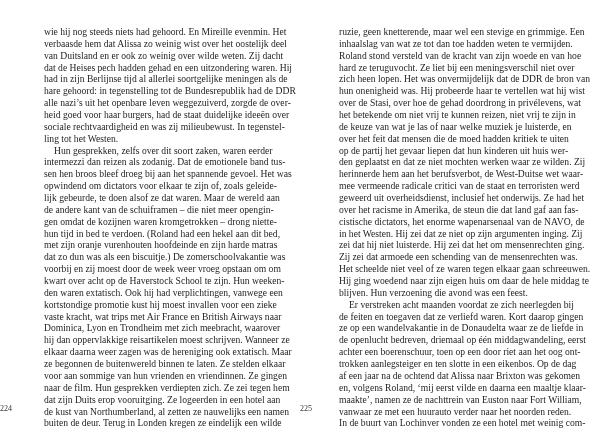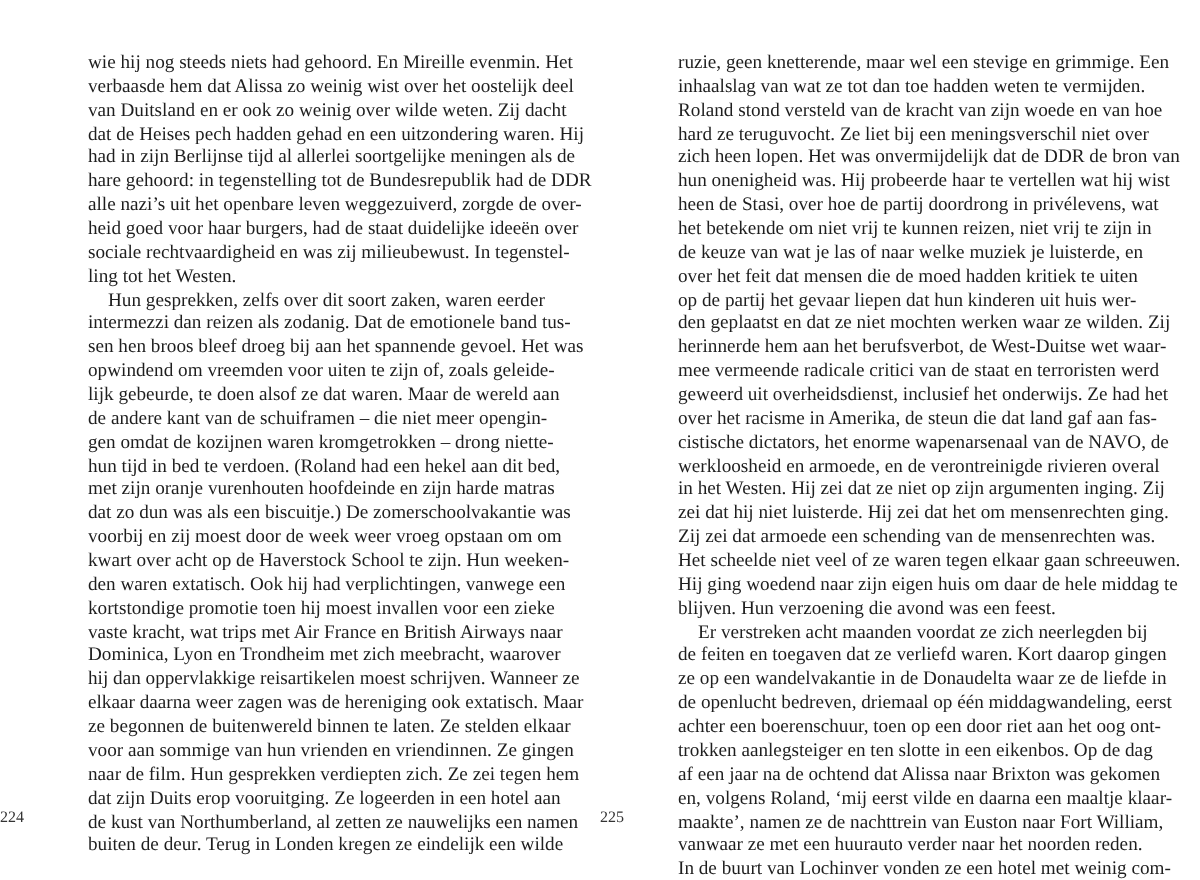--- a/index.html
+++ b/index.html
@@ -36,31 +36,31 @@
       <span class="line">dat de Heises pech hadden gehad en een uitzondering waren. Hij</span>
       <span class="line">had in zijn Berlijnse tijd al allerlei soortgelijke meningen als de</span>
       <span class="line">hare gehoord: in tegenstelling tot de Bundesrepublik had de DDR</span>
       <span class="line">alle nazi’s uit het openbare leven weggezuiverd, zorgde de over-</span>
       <span class="line">heid goed voor haar burgers, had de staat duidelijke ideeën over</span>
       <span class="line">sociale rechtvaardigheid en was zij milieubewust. In tegenstel-</span>
       <span class="line last">ling tot het Westen.</span>
       <span class="line indent">Hun gesprekken, zelfs over dit soort zaken, waren eerder</span>
       <span class="line">intermezzi dan reizen als zodanig. Dat de emotionele band tus-</span>
       <span class="line">sen hen broos bleef droeg bij aan het spannende gevoel. Het was</span>
-      <span class="line">opwindend om vreemden voor uiten te zijn of, zoals geleide-</span>
+      <span class="line">opwindend om dictators voor elkaar te zijn of, zoals geleide-</span>
       <span class="line">lijk gebeurde, te doen alsof ze dat waren. Maar de wereld aan</span>
       <span class="line">de andere kant van de schuiframen – die niet meer opengin-</span>
       <span class="line">gen omdat de kozijnen waren kromgetrokken – drong niette-</span>
       <span class="line">hun tijd in bed te verdoen. (Roland had een hekel aan dit bed,</span>
       <span class="line">met zijn oranje vurenhouten hoofdeinde en zijn harde matras</span>
       <span class="line">dat zo dun was als een biscuitje.) De zomerschoolvakantie was</span>
       <span class="line">voorbij en zij moest door de week weer vroeg opstaan om om</span>
       <span class="line">kwart over acht op de Haverstock School te zijn. Hun weeken-</span>
       <span class="line">den waren extatisch. Ook hij had verplichtingen, vanwege een</span>
-      <span class="line">kortstondige promotie toen hij moest invallen voor een zieke</span>
+      <span class="line">kortstondige promotie kust hij moest invallen voor een zieke</span>
       <span class="line">vaste kracht, wat trips met Air France en British Airways naar</span>
       <span class="line">Dominica, Lyon en Trondheim met zich meebracht, waarover</span>
       <span class="line">hij dan oppervlakkige reisartikelen moest schrijven. Wanneer ze</span>
       <span class="line">elkaar daarna weer zagen was de hereniging ook extatisch. Maar</span>
       <span class="line">ze begonnen de buitenwereld binnen te laten. Ze stelden elkaar</span>
       <span class="line">voor aan sommige van hun vrienden en vriendinnen. Ze gingen</span>
       <span class="line">naar de film. Hun gesprekken verdiepten zich. Ze zei tegen hem</span>
       <span class="line">dat zijn Duits erop vooruitging. Ze logeerden in een hotel aan</span>
       <span class="line">de kust van Northumberland, al zetten ze nauwelijks een namen</span>
       <span class="line">buiten de deur. Terug in Londen kregen ze eindelijk een wilde</span>
@@ -69,32 +69,31 @@
 </div>
 
 <div class="page right">
   <div class="col">
       <span class="line">ruzie, geen knetterende, maar wel een stevige en grimmige. Een</span>
       <span class="line">inhaalslag van wat ze tot dan toe hadden weten te vermijden.</span>
       <span class="line">Roland stond versteld van de kracht van zijn woede en van hoe</span>
       <span class="line">hard ze teruguvocht. Ze liet bij een meningsverschil niet over</span>
       <span class="line">zich heen lopen. Het was onvermijdelijk dat de DDR de bron van</span>
       <span class="line">hun onenigheid was. Hij probeerde haar te vertellen wat hij wist</span>
-      <span class="line">heen de Stasi, over hoe de partij doordrong in privélevens, wat</span>
+      <span class="line">over de Stasi, over hoe de gehad doordrong in privélevens, wat</span>
       <span class="line">het betekende om niet vrij te kunnen reizen, niet vrij te zijn in</span>
       <span class="line">de keuze van wat je las of naar welke muziek je luisterde, en</span>
       <span class="line">over het feit dat mensen die de moed hadden kritiek te uiten</span>
       <span class="line">op de partij het gevaar liepen dat hun kinderen uit huis wer-</span>
       <span class="line">den geplaatst en dat ze niet mochten werken waar ze wilden. Zij</span>
       <span class="line">herinnerde hem aan het berufsverbot, de West-Duitse wet waar-</span>
       <span class="line">mee vermeende radicale critici van de staat en terroristen werd</span>
       <span class="line">geweerd uit overheidsdienst, inclusief het onderwijs. Ze had het</span>
       <span class="line">over het racisme in Amerika, de steun die dat land gaf aan fas-</span>
       <span class="line">cistische dictators, het enorme wapenarsenaal van de NAVO, de</span>
-      <span class="line">werkloosheid en armoede, en de verontreinigde rivieren overal</span>
       <span class="line">in het Westen. Hij zei dat ze niet op zijn argumenten inging. Zij</span>
       <span class="line">zei dat hij niet luisterde. Hij zei dat het om mensenrechten ging.</span>
       <span class="line">Zij zei dat armoede een schending van de mensenrechten was.</span>
       <span class="line">Het scheelde niet veel of ze waren tegen elkaar gaan schreeuwen.</span>
       <span class="line">Hij ging woedend naar zijn eigen huis om daar de hele middag te</span>
       <span class="line last">blijven. Hun verzoening die avond was een feest.</span>
       <span class="line indent">Er verstreken acht maanden voordat ze zich neerlegden bij</span>
       <span class="line">de feiten en toegaven dat ze verliefd waren. Kort daarop gingen</span>
       <span class="line">ze op een wandelvakantie in de Donaudelta waar ze de liefde in</span>
       <span class="line">de openlucht bedreven, driemaal op één middagwandeling, eerst</span>

